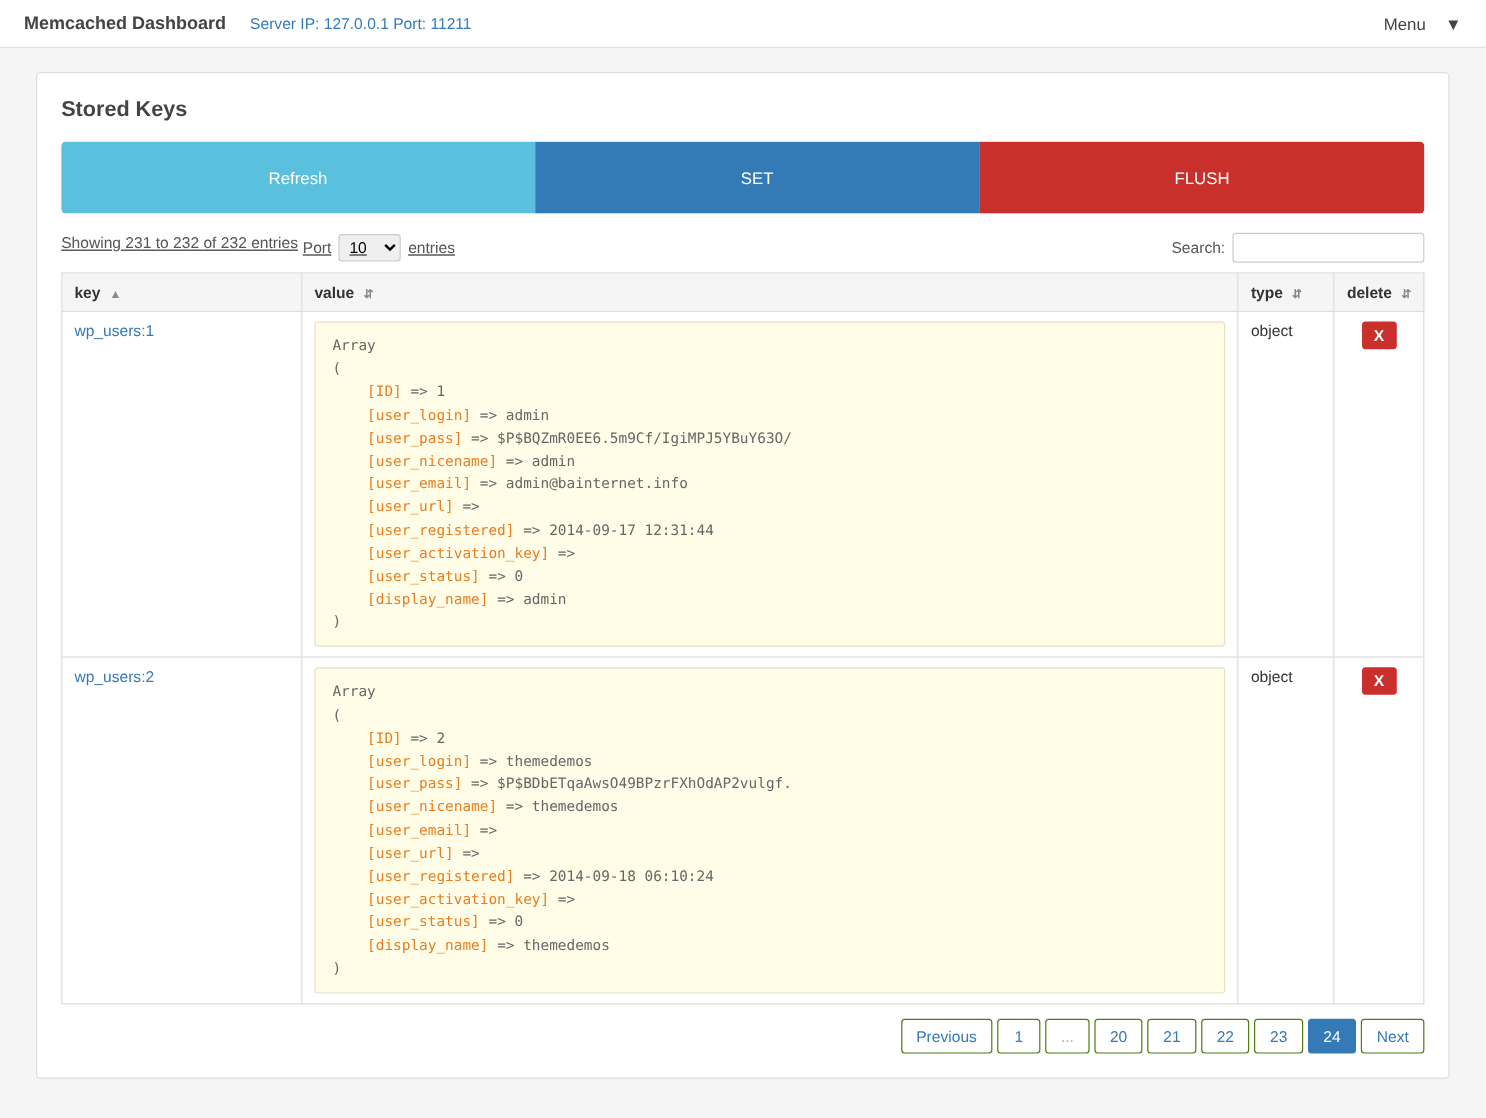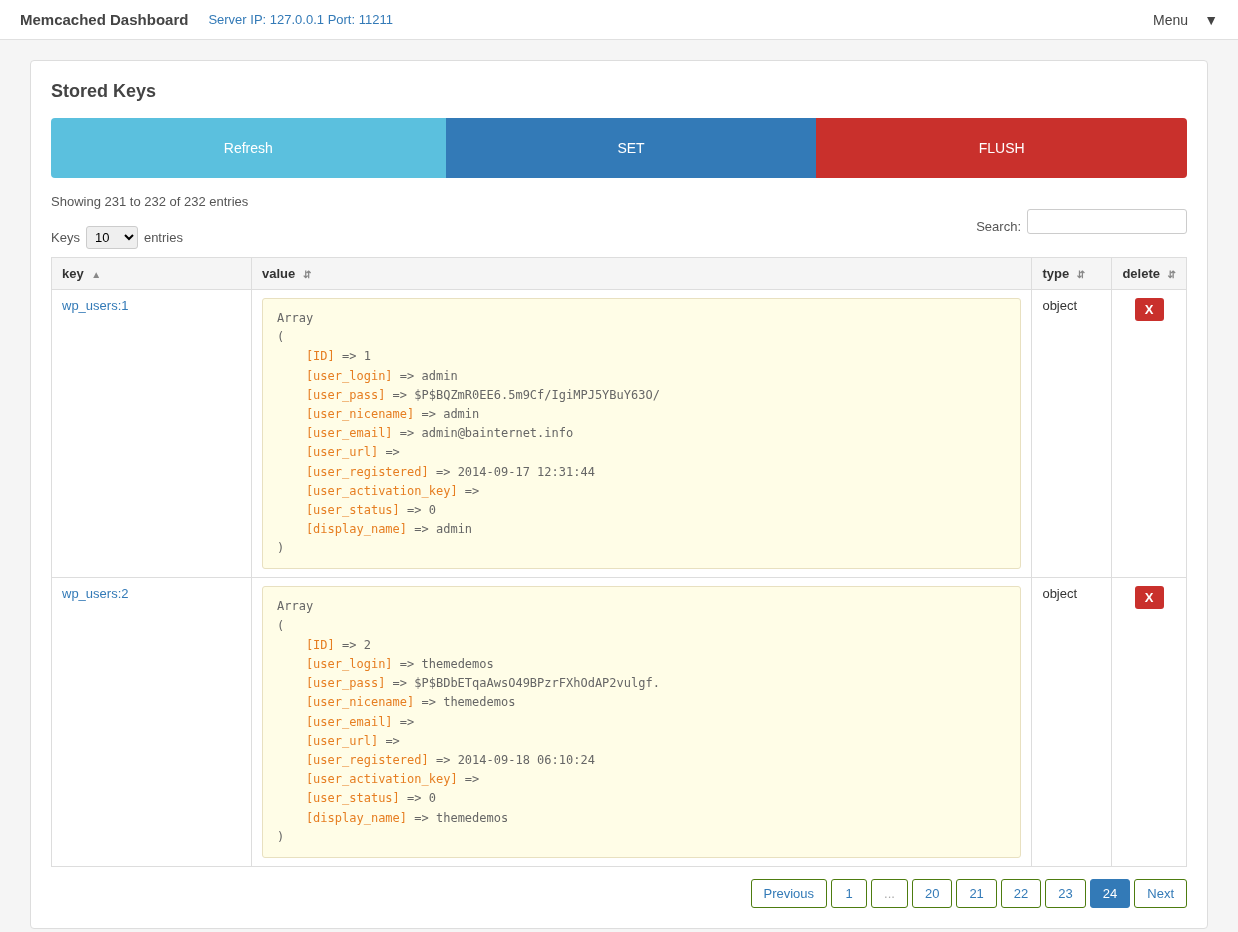--- a/index.html
+++ b/index.html
@@ -108,21 +108,21 @@
       color: #555;
     }
     .show-entries select {
       border: 1px solid #ccc;
       border-radius: 3px;
       padding: 2px 4px;
       font-size: 13px;
     }
     .search-box {
       display: flex;
-      align-items: flex-end;
+      align-items: center;
       gap: 6px;
       font-size: 13px;
       color: #555;
     }
     .search-box input {
       border: 1px solid #ccc;
       border-radius: 3px;
       padding: 4px 8px;
       font-size: 13px;
       width: 160px;
@@ -221,22 +221,23 @@
       cursor: default;
     }
     .controls-row {
       display: flex;
       justify-content: space-between;
       align-items: center;
       margin-bottom: 8px;
     }
     .left-controls {
       display: flex;
-      flex-direction: column;
-      gap: 17px;
+      flex-direction: row;
+      gap: 4px;
+      text-decoration: underline;
     }
   </style>
 </head>
 <body>
 
 <div class="top-bar">
   <div class="top-bar-left">
     <span class="app-title">Memcached Dashboard</span>
     <span class="server-info">
       <span>Server IP: 127.0.0.1 Port:</span>
@@ -256,21 +257,21 @@
     <div class="action-buttons">
       <button class="btn-refresh">Refresh</button>
       <button class="btn-set">SET</button>
       <button class="btn-flush">FLUSH</button>
     </div>
 
     <div class="controls-row">
       <div class="left-controls">
         <div class="showing-info">Showing 231 to 232 of 232 entries</div>
         <div class="show-entries">
-          <span>Keys</span>
+          <span>Port</span>
           <select>
             <option>10</option>
             <option>25</option>
             <option>50</option>
             <option>100</option>
           </select>
           <span>entries</span>
         </div>
       </div>
       <div class="search-box">

